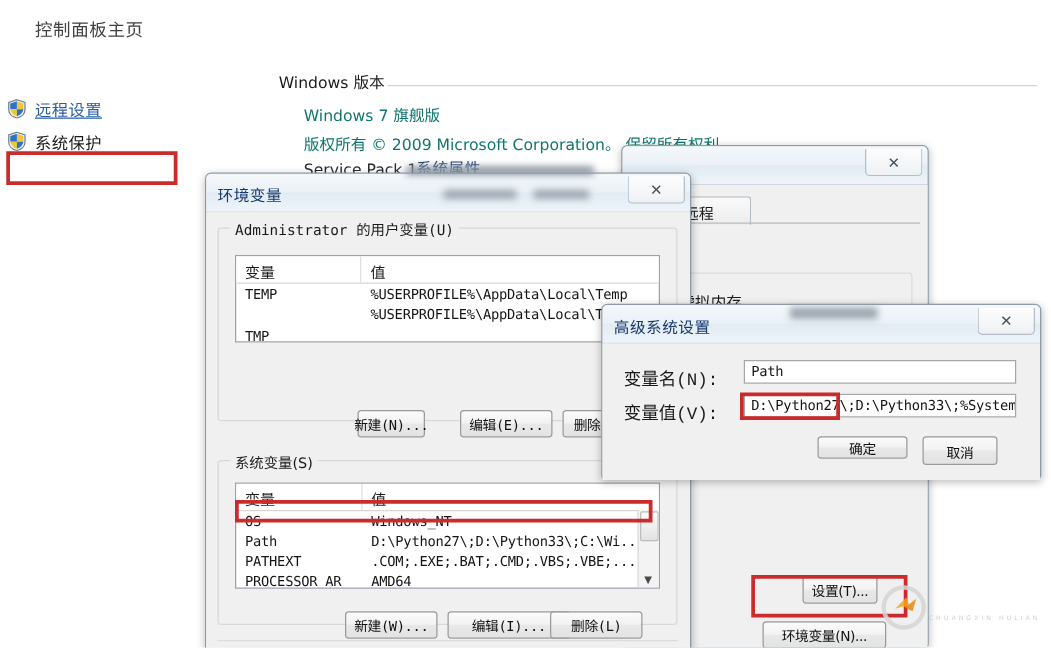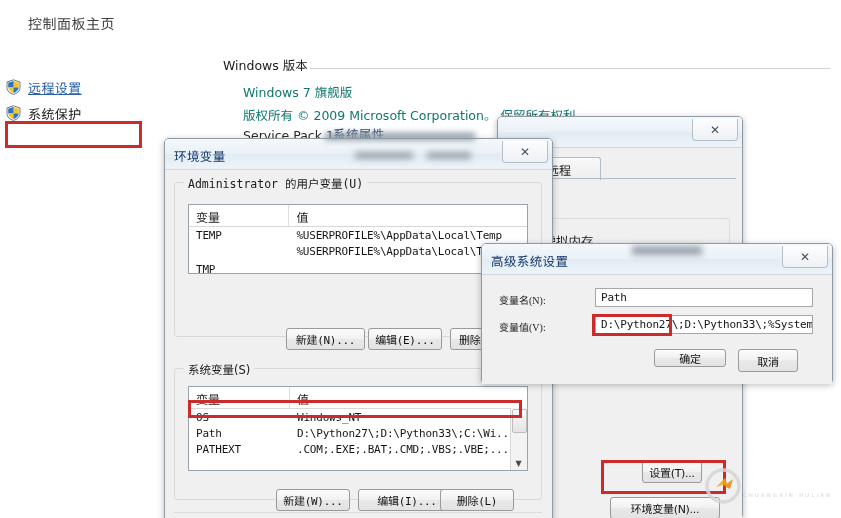--- a/index.html
+++ b/index.html
@@ -271,22 +271,22 @@
     padding-left: 5px;
     font-family: "DejaVu Sans Mono", "Liberation Mono", monospace;
     font-size: 11px;
     color: #141414;
     white-space: nowrap;
     overflow: hidden;
     letter-spacing: -0.2px;
   }
   .fld-label {
     position: absolute;
-    font-family: Liberation Serif, serif;
-    font-size: 10px;
+    font-family: Liberation Mono, monospace;
+    font-size: 14px;
     color: #1a1a1a;
     white-space: nowrap;
   }
 
   
   .redbox {
     position: absolute;
     border: 3px solid #cc2b2b;
     box-sizing: border-box;
     pointer-events: none;
@@ -401,21 +401,21 @@
     </div>
 
     <div style="position:absolute; left:8px; top:42px; font-size:12.5px; color:#1a1a1a; white-space:nowrap;">员登录。</div>
 
     <div style="position:absolute; left:8px; top:70px; width:222px; height:76px;
                 border:1px solid #dcdcdc; border-radius:3px;"></div>
     <div style="position:absolute; left:8px; top:83px; font-size:12.5px; color:#1a1a1a; white-space:nowrap;">，以及虚拟内存</div>
 
     <div class="btn cn" style="left:144px; top:313px; width:60px; height:22px;">设置(T)...</div>
 
-    <div class="btn cn" style="left:112px; top:349px; width:110px; height:22px;">环境变量(N)...</div>
+    <div class="btn cn" style="left:112px; top:349px; width:99px; height:22px;">环境变量(N)...</div>
   </div>
 </div>
 
 <div class="redbox" style="left:601px; top:460px; width:125px; height:34px;"></div>
 
 <div class="win" id="envvars" style="left:164px; top:138px; width:389px; height:384px;">
 
   <div class="win-titlebar">
     <div class="win-title">环境变量</div>
 
@@ -441,21 +441,21 @@
       <div class="lv-row">
         <div class="cell" style="width:101px;">TEMP</div>
         <div class="cell" style="width:239px;">%USERPROFILE%\AppData\Local\Temp</div>
       </div>
       <div class="lv-row">
         <div class="cell" style="width:101px;margin-top:36px;">TMP</div>
         <div class="cell" style="width:239px;">%USERPROFILE%\AppData\Local\Temp</div>
       </div>
     </div>
 
-    <div class="btn" style="left:121px; top:158px; width:79px;">新建(N)...</div>
+    <div class="btn" style="left:121px; top:158px; width:54px;">新建(N)...</div>
     <div class="btn" style="left:203px; top:158px; width:74px;">编辑(E)...</div>
     <div class="btn" style="left:285px; top:158px; width:74px; justify-content:flex-start; padding-left:8px;">删除(D)...</div>
 
     <div class="groupbox" style="left:9px; top:198px; width:368px; height:132px;">
       <div class="groupbox-label" style="font-family:'DejaVu Sans','Liberation Sans',sans-serif;">系统变量(S)</div>
     </div>
 
     <div class="listview" style="left:23px; top:216px; width:340px; height:85px;">
       <div class="lv-head">
         <div class="cell" style="width:101px;">变量</div>
@@ -465,20 +465,24 @@
         <div class="cell" style="width:101px;">OS</div>
         <div class="cell" style="width:223px;">Windows_NT</div>
       </div>
       <div class="lv-row">
         <div class="cell" style="width:101px;">Path</div>
         <div class="cell" style="width:223px;">D:\Python27\;D:\Python33\;C:\Wi...</div>
       </div>
       <div class="lv-row">
         <div class="cell" style="width:101px;">PATHEXT</div>
         <div class="cell" style="width:223px;">.COM;.EXE;.BAT;.CMD;.VBS;.VBE;....</div>
+      </div>
+      <div class="lv-row">
+        <div class="cell" style="width:101px;">PROCESSOR_AR</div>
+        <div class="cell" style="width:223px;">AMD64</div>
       </div>
       <div class="lv-scroll">
         <div class="thumb"></div>
         <div class="arrow">▼</div>
       </div>
     </div>
 
     <div class="btn" style="left:111px; top:319px; width:74px;">新建(W)...</div>
     <div class="btn" style="left:193px; top:319px; width:98px;">编辑(I)...</div>
     <div class="btn" style="left:275px; top:319px; width:74px;">删除(L)</div>

